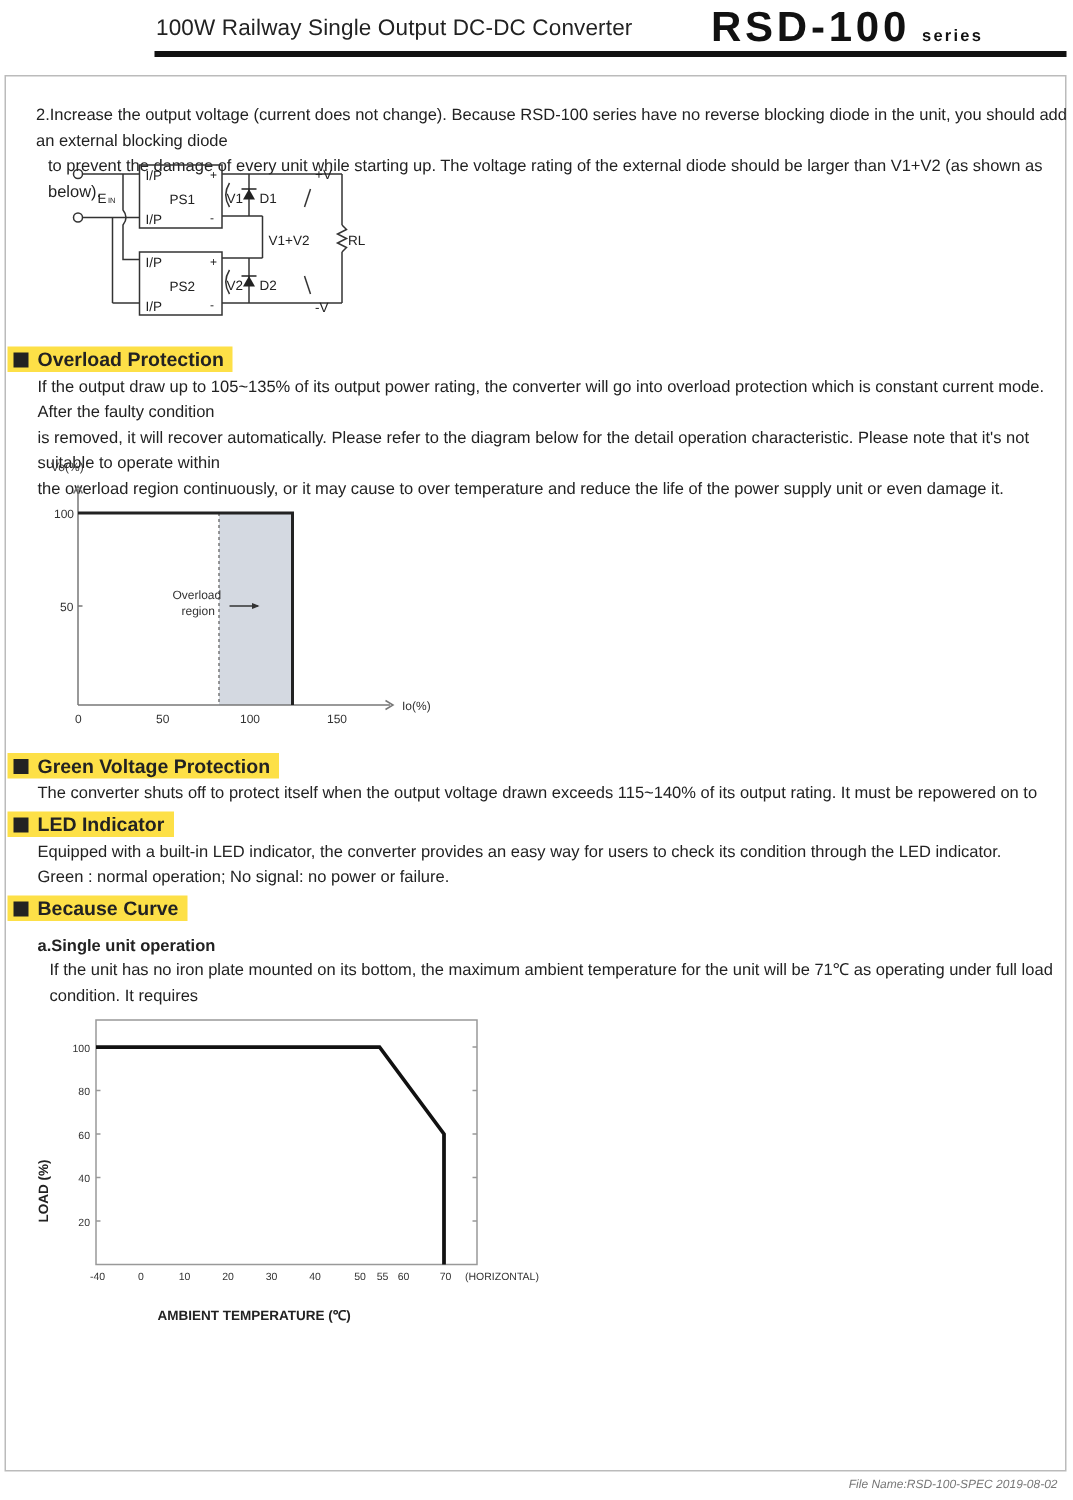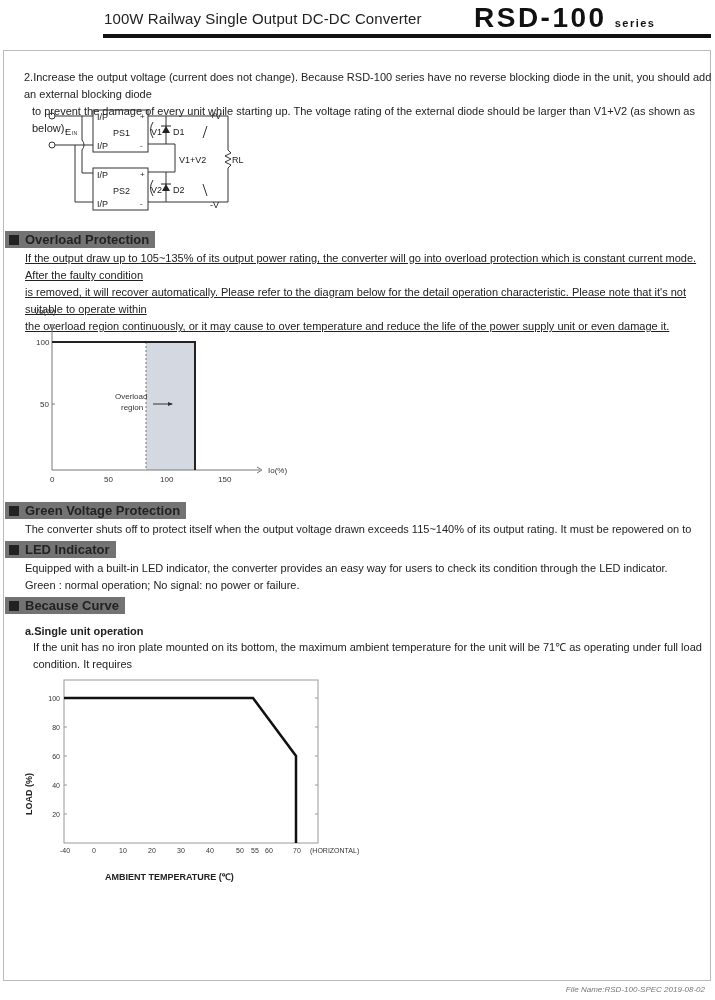--- a/index.html
+++ b/index.html
@@ -3,21 +3,21 @@
 <meta charset="utf-8">
 <style>
   html,body{margin:0;padding:0;background:#fff;}
   body{width:715px;height:1000px;position:relative;overflow:hidden;font-family:"Liberation Sans",sans-serif;color:#222;}
   .hdr-title{position:absolute;left:104px;top:10px;font-size:15px;color:#222;letter-spacing:0.1px;}
   .hdr-model{position:absolute;left:474px;top:2px;font-size:28px;font-weight:bold;letter-spacing:2.5px;color:#111;}
   .hdr-series{font-size:11px;font-weight:bold;letter-spacing:1.5px;margin-left:8px;}
   .hdr-rule{position:absolute;left:103px;top:34px;width:608px;height:4px;background:#111;}
   .frame{position:absolute;left:3px;top:50px;width:706px;height:929px;border:1px solid #bbb;}
   .para{position:absolute;font-size:11px;line-height:17px;color:#222;}
-  .sec{position:absolute;left:5px;height:17px;background:#737373;font-size:13px;font-weight:bold;color:#222;padding:0 6px 0 4px;line-height:17px;}
+  .sec{position:absolute;left:5px;height:17px;background:#fde047;font-size:13px;font-weight:bold;color:#222;padding:0 6px 0 4px;line-height:17px;}
   .sec .sq{display:inline-block;width:10px;height:10px;background:#222;margin-right:6px;vertical-align:-1px;}
   .footer{position:absolute;right:10px;top:985px;font-size:8px;font-style:italic;color:#777;}
   svg text{font-family:"Liberation Sans",sans-serif;}
 </style>
 </head>
 <body>
 
 <div class="hdr-title">100W Railway Single Output DC-DC Converter</div>
 <div class="hdr-model"><span>RSD-100</span><span class="hdr-series">series</span></div>
 <div class="hdr-rule"></div>
@@ -79,21 +79,21 @@
     <text x="45" y="35">E</text>
     <text x="52" y="35" font-size="5">IN</text>
     <text x="159" y="63">V1+V2</text>
     <text x="212" y="63">RL</text>
     <text x="190" y="19">+V</text>
     <text x="190" y="108">-V</text>
   </g>
 </svg>
 
 <div class="sec" style="top:231px;"><span class="sq"></span><span>Overload Protection</span></div>
-<div class="para" style="left:25px;top:250px;text-decoration:underline;">
+<div class="para" style="left:25px;top:250px;">
   <div>If the output draw up to 105~135% of its output power rating, the converter will go into overload protection  which is constant current mode. After the faulty condition</div>
   <div>is removed, it will recover automatically. Please refer to the diagram below for the detail operation characteristic. Please note that it's not suitable to operate within</div>
   <div>the overload region continuously, or it may cause to over temperature and reduce the life of the power supply unit or even damage it.</div>
 </div>
 
 <svg style="position:absolute;left:20px;top:300px;" width="280" height="190" viewBox="0 0 280 190">
   <rect x="126" y="42" width="49" height="128" fill="#d4d9e1"></rect>
   <line x1="126" y1="42" x2="126" y2="170" stroke="#777" stroke-dasharray="2,2"></line>
   <line x1="32" y1="170" x2="32" y2="26" stroke="#777"></line>
   <polyline points="29,29 32,24 35,29" fill="none" stroke="#777"></polyline>

